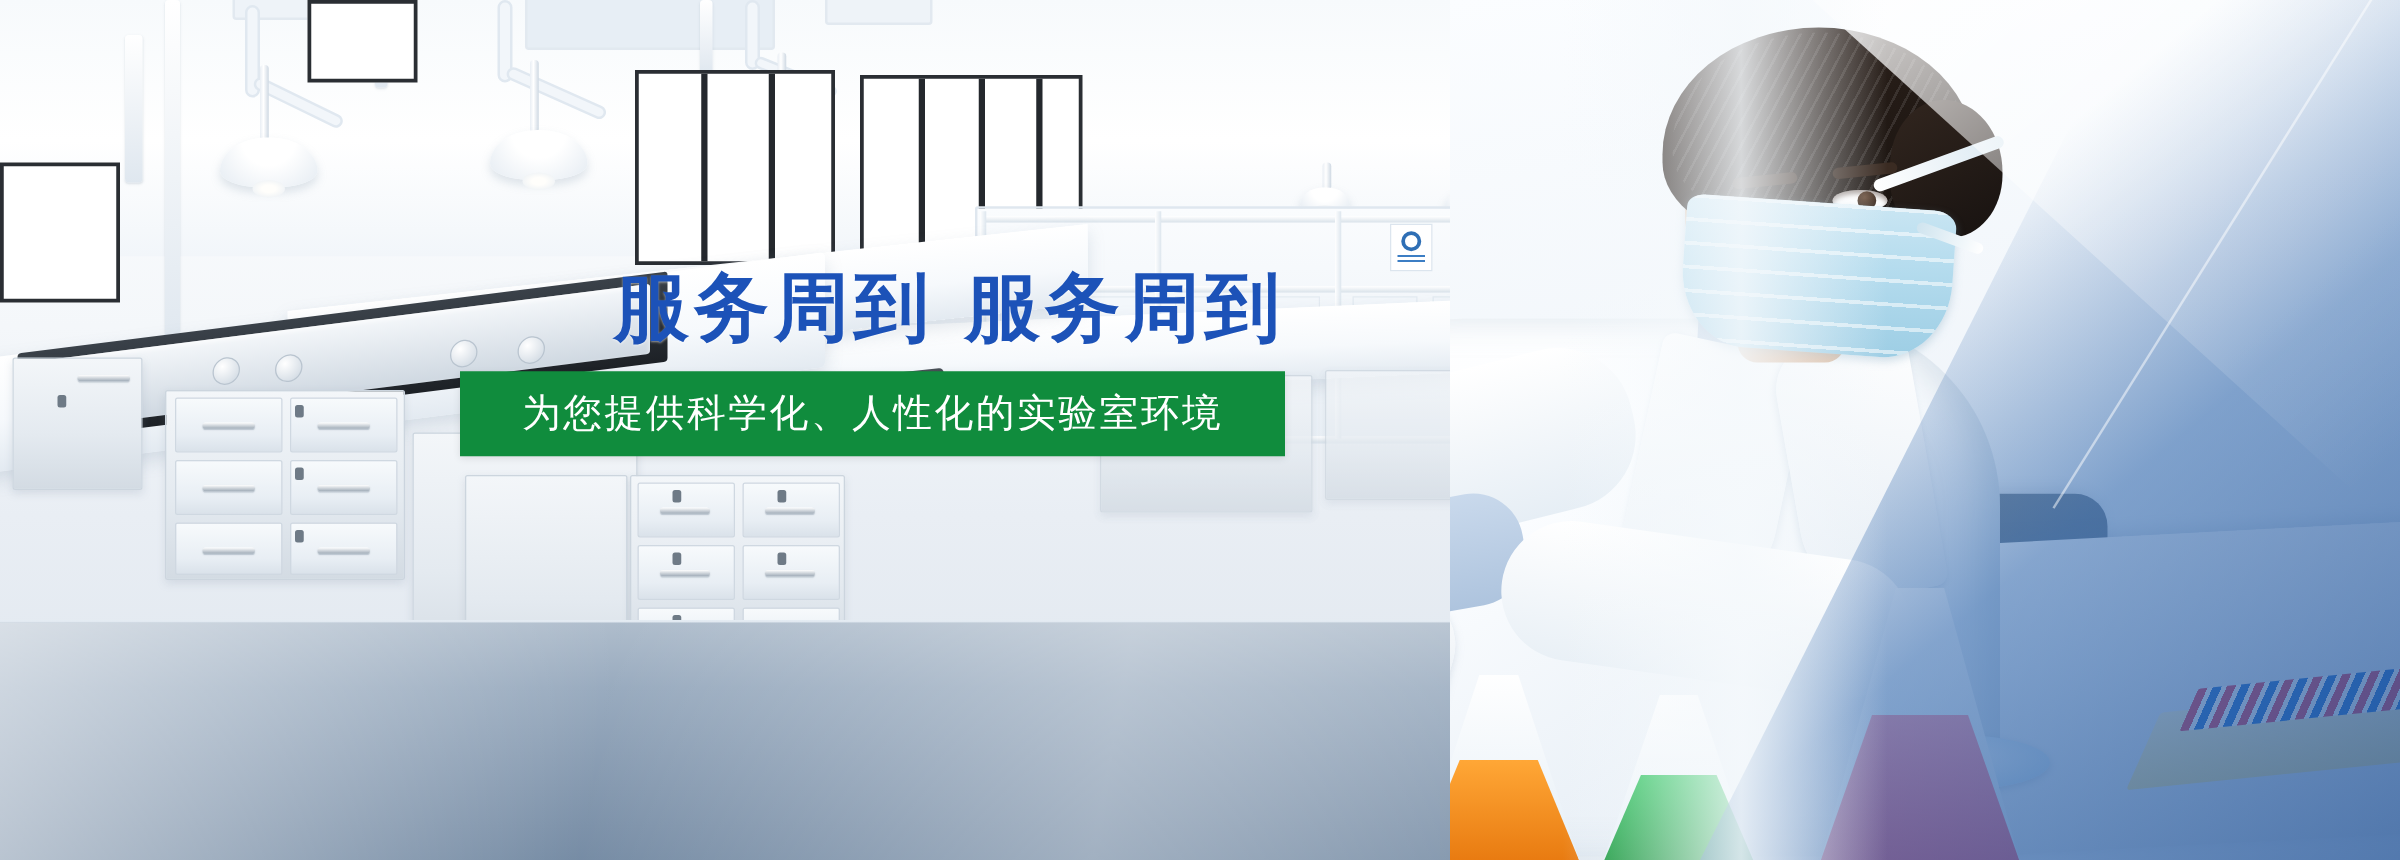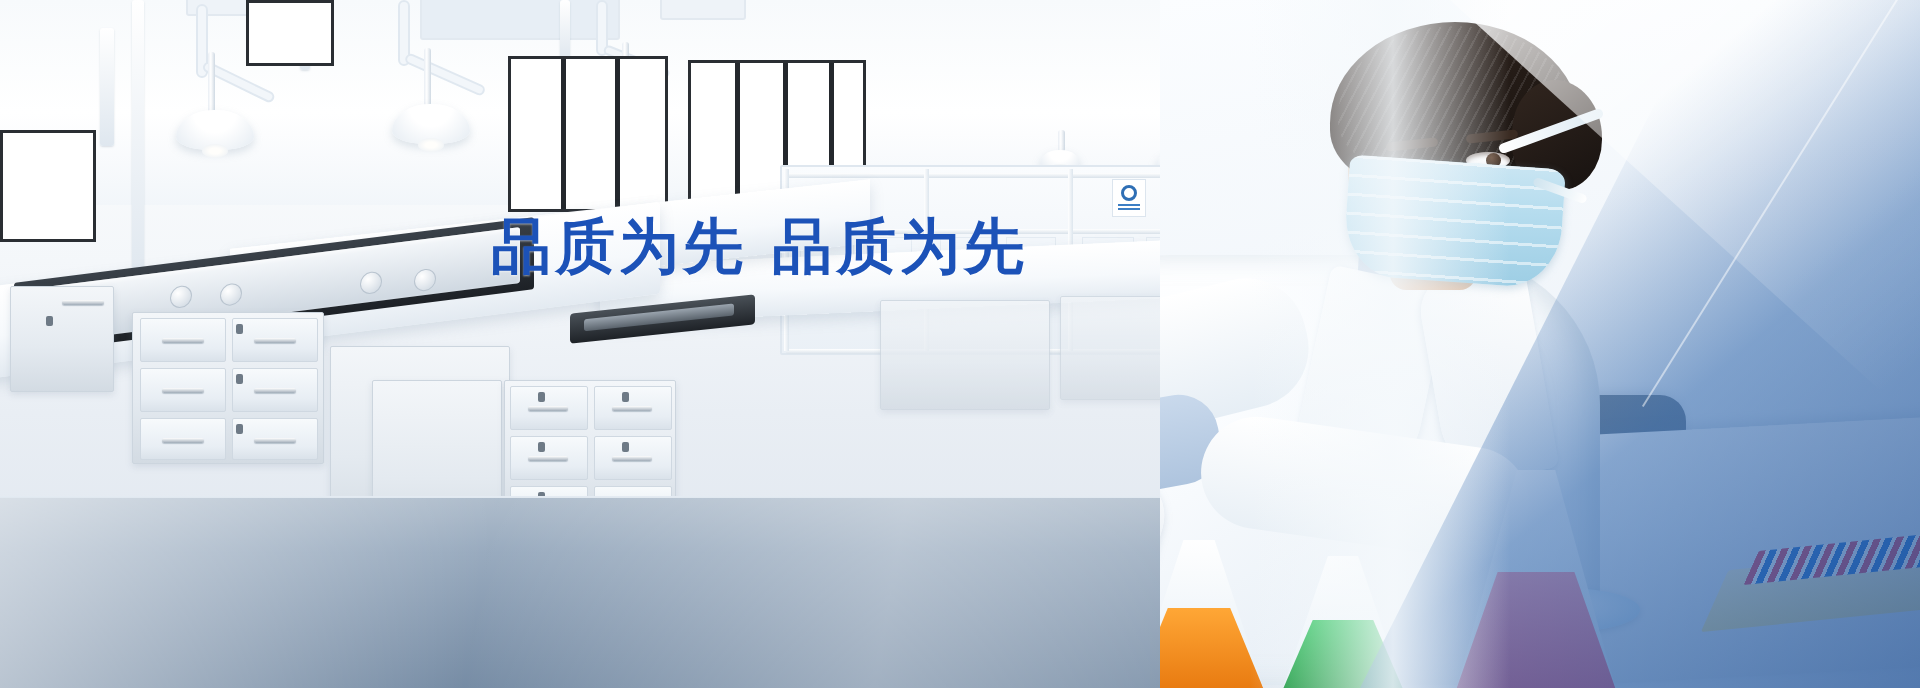--- a/index.html
+++ b/index.html
@@ -637,17 +637,20 @@
 
     <div class="wedge"></div>
     <div class="wedge2"></div>
     <div class="wedge-line"></div>
   </div>
 
   <div class="seam"></div>
 
   <div class="text-block">
 
-    <div class="headline-cn">品质为先 品质为先</div>
-
+    <div class="headline-cn">服务周到 服务周到</div>
+
+    <div class="subtitle-bar">
+      <span class="subtitle-text">为您提供科学化、人性化的实验室环境</span>
+    </div>
   </div>
 
 </div>
 
 </body></html>

